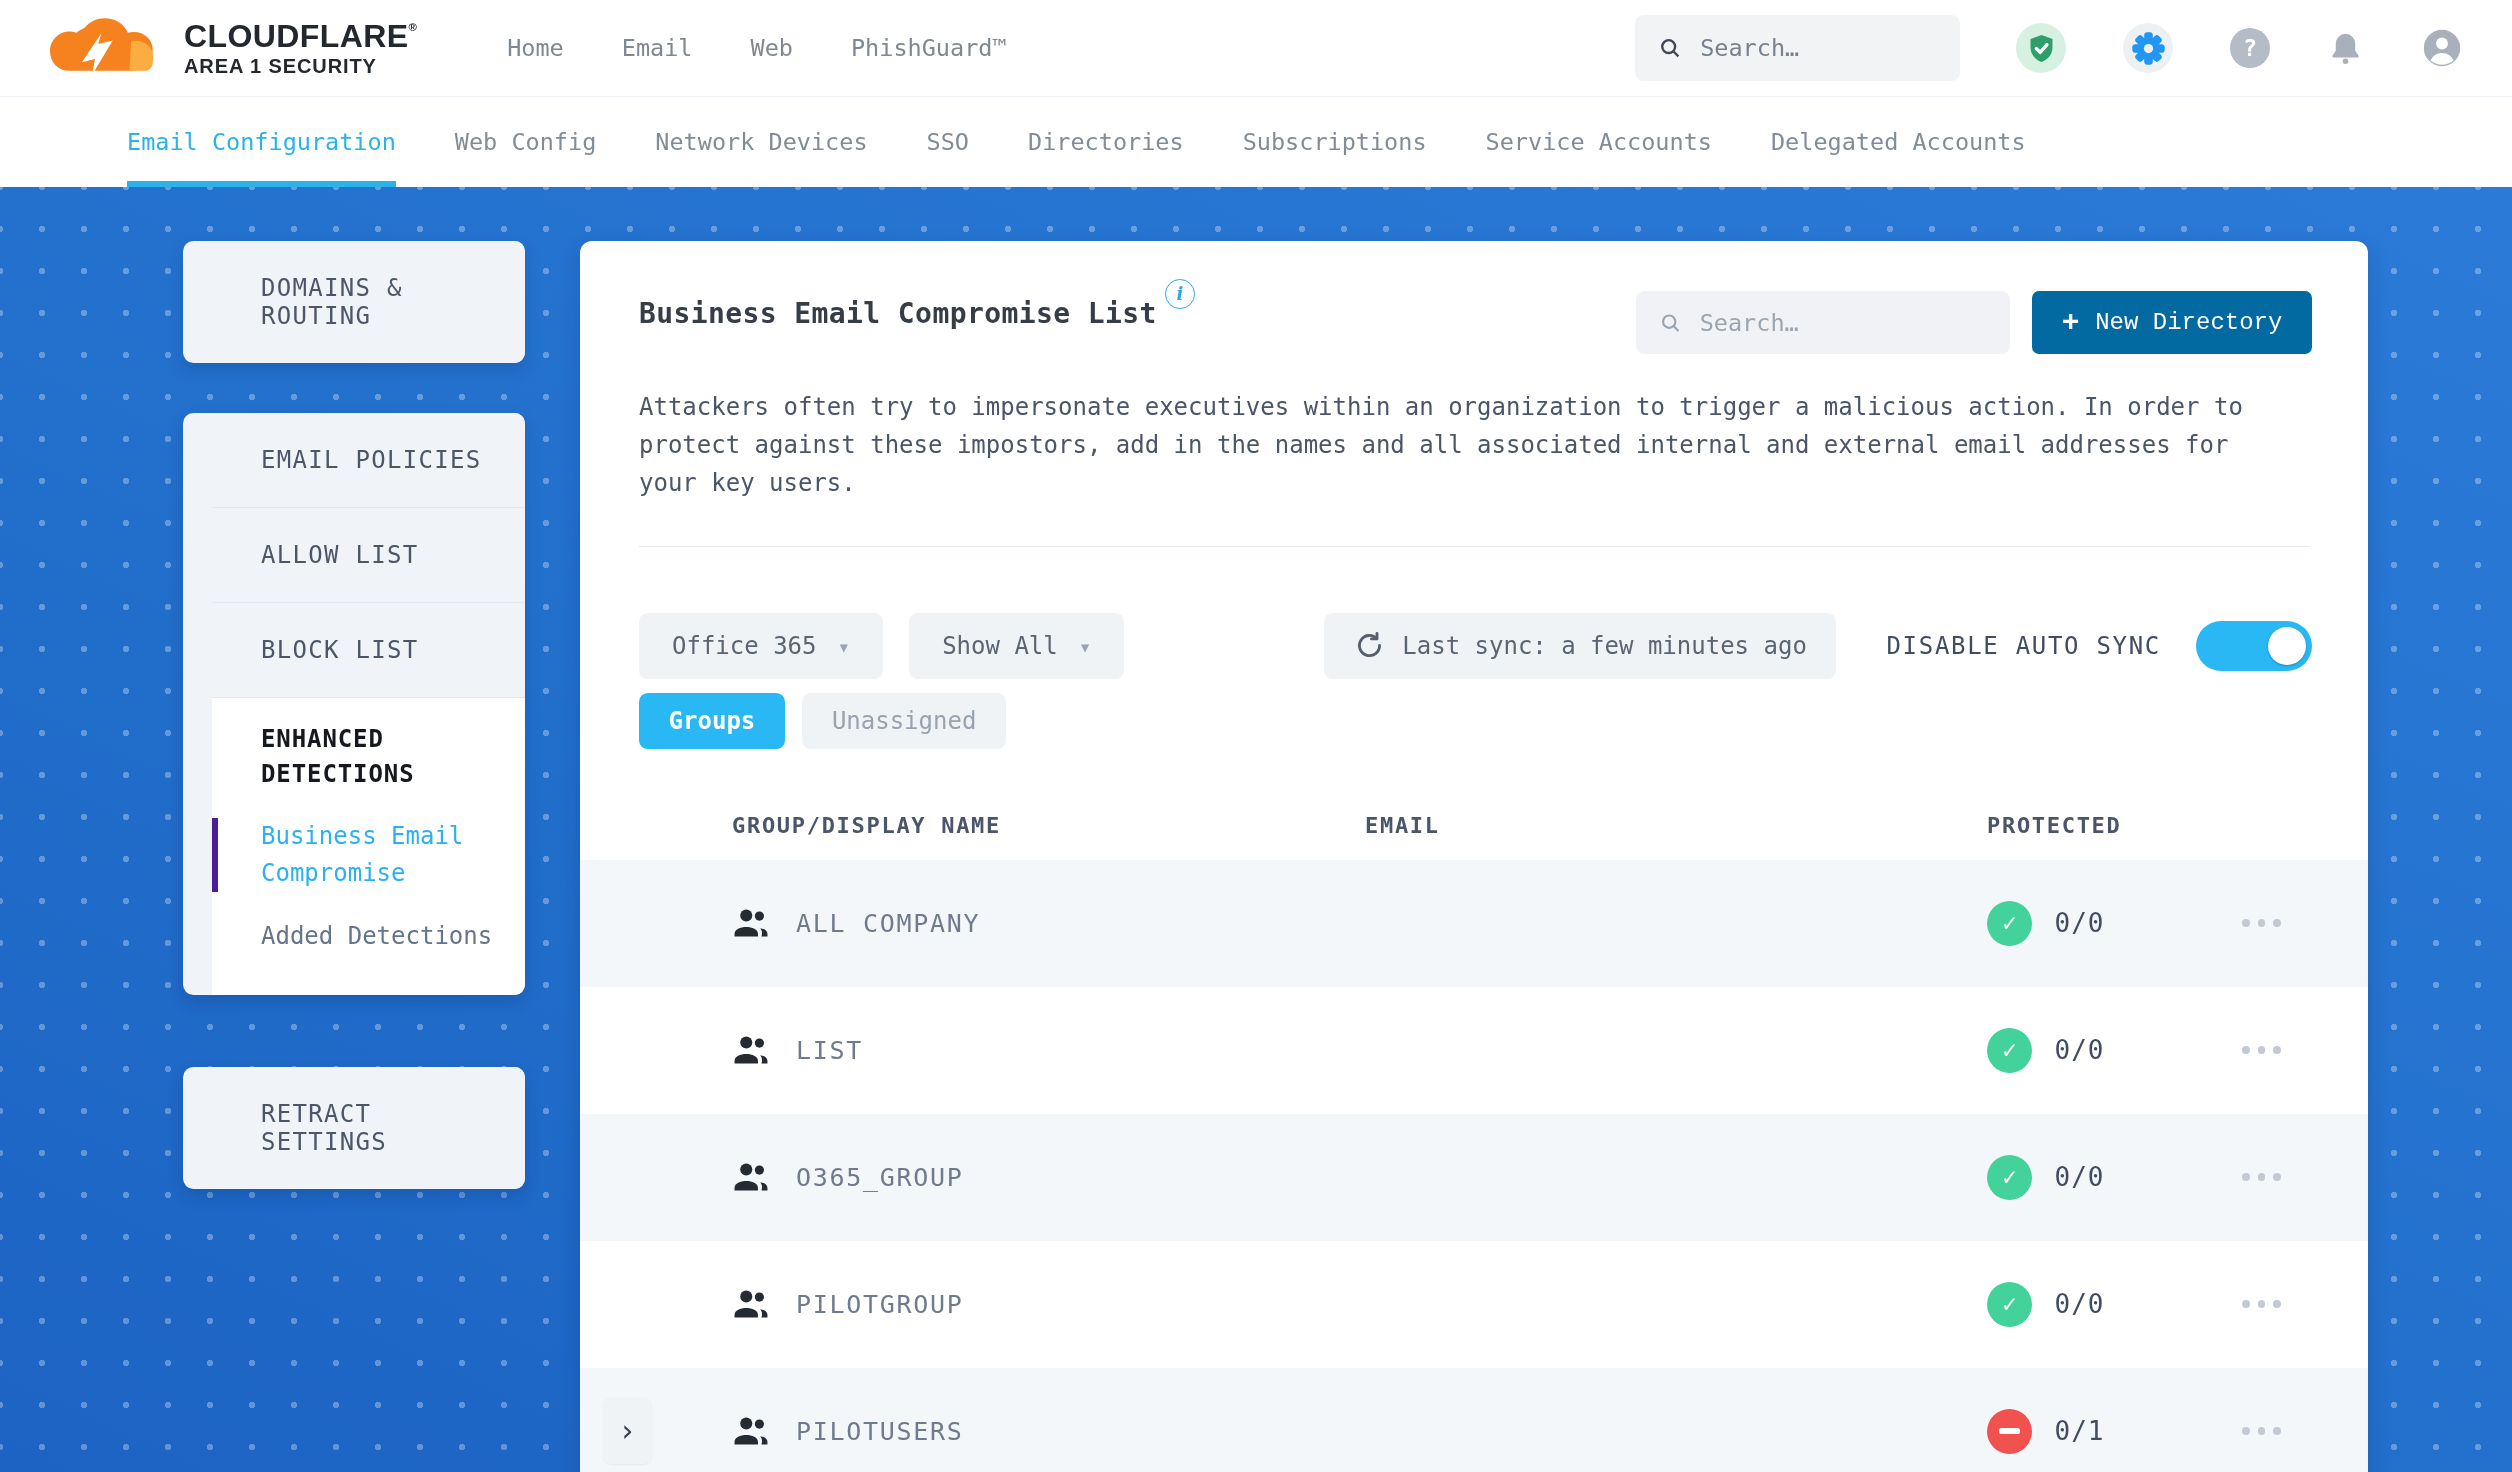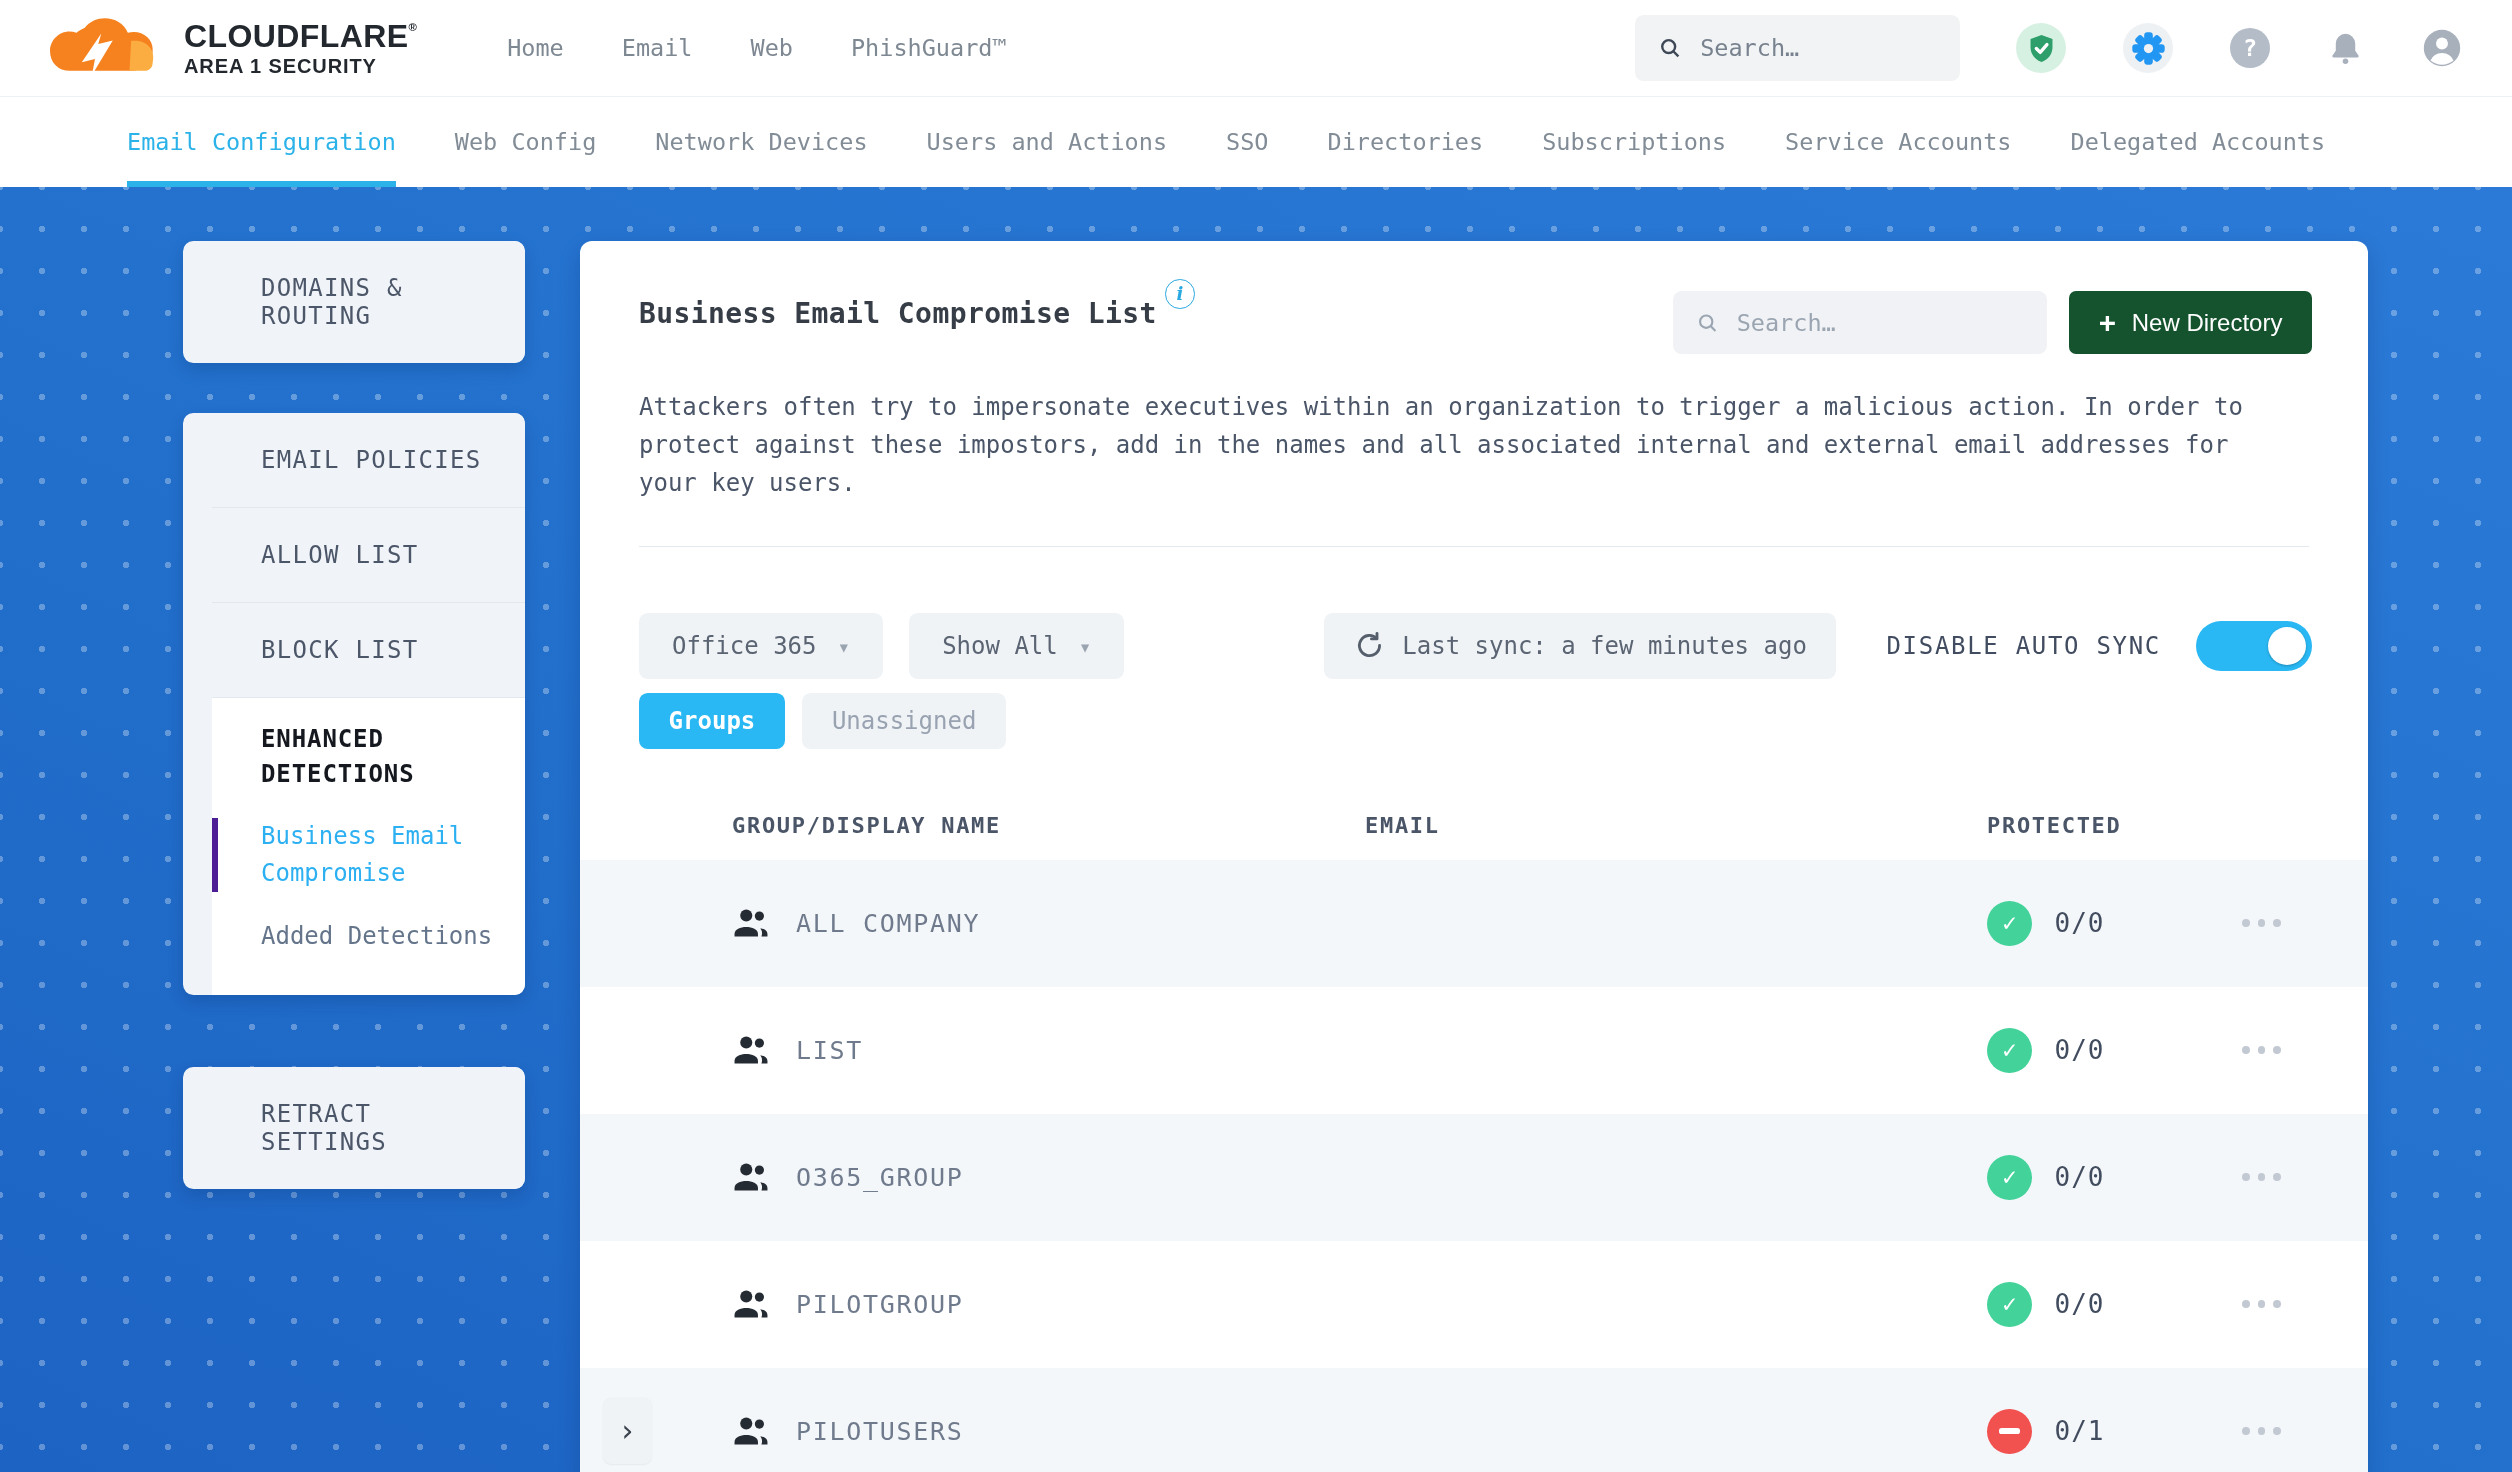--- a/index.html
+++ b/index.html
@@ -102,23 +102,23 @@
   .info-sup {
     display:inline-flex; align-items:center; justify-content:center;
     width:29.6px; height:29.6px; border:1.7px solid #2AA9E0; border-radius:50%;
     color:#2AA9E0; vertical-align:super; font-size:18px; margin-left:8.7px; position:relative; top:-12px;
   }
   .info-sup::before { content:"i"; font-family:"DejaVu Serif", serif; font-style:italic; }
   .head-actions { display:flex; align-items:center; gap:22.6px; }
   .searchbox.card-search { width:374px; height:63px; background:#F0F2F5; }
   .searchbox.card-search input::placeholder { color:#9AA5B1; }
   .btn-new {
-    display:flex; align-items:center; gap:15.6px; background:#14532d; color:#fff;
+    display:flex; align-items:center; gap:15.6px; background:#0369a1; color:#fff;
     border:none; border-radius:7px; height:63px; padding:0 29.6px; cursor:pointer;
-    font-family:Liberation Sans, sans-serif; font-size:24px;
+    font-family:Liberation Mono, monospace; font-size:24px;
   }
   .plus-icon::before { content:"+"; font-size:29.6px; font-weight:bold; }
 
   .description {
     margin:35px 59px 0 59px; width:1652px; font-size:24px; line-height:1.58; color:#4A5568;
   }
   .divider { height:0.9px; background:#E4E9EF; margin:43px 59px 0 59px; }
 
   
   .filter-row { display:flex; align-items:center; margin:66px 56px 0 59px; }
@@ -248,21 +248,20 @@
       <circle cx="12" cy="9.4" r="3.4" fill="#fff"></circle>
       <path d="M5.4 19.2a7.2 7.2 0 0 1 13.2 0 10.4 10.4 0 0 1-13.2 0z" fill="#fff"></path>
     </svg>
   </div>
 </header>
 
 <nav class="subnav">
   <a href="#" class="active">Email Configuration</a>
   <a href="#">Web Config</a>
   <a href="#">Network Devices</a>
-  <a href="#">Users and Actions</a>
   <a href="#">SSO</a>
   <a href="#">Directories</a>
   <a href="#">Subscriptions</a>
   <a href="#">Service Accounts</a>
   <a href="#">Delegated Accounts</a>
 </nav>
 
 <div class="workspace">
 
   <aside class="sidebar">

